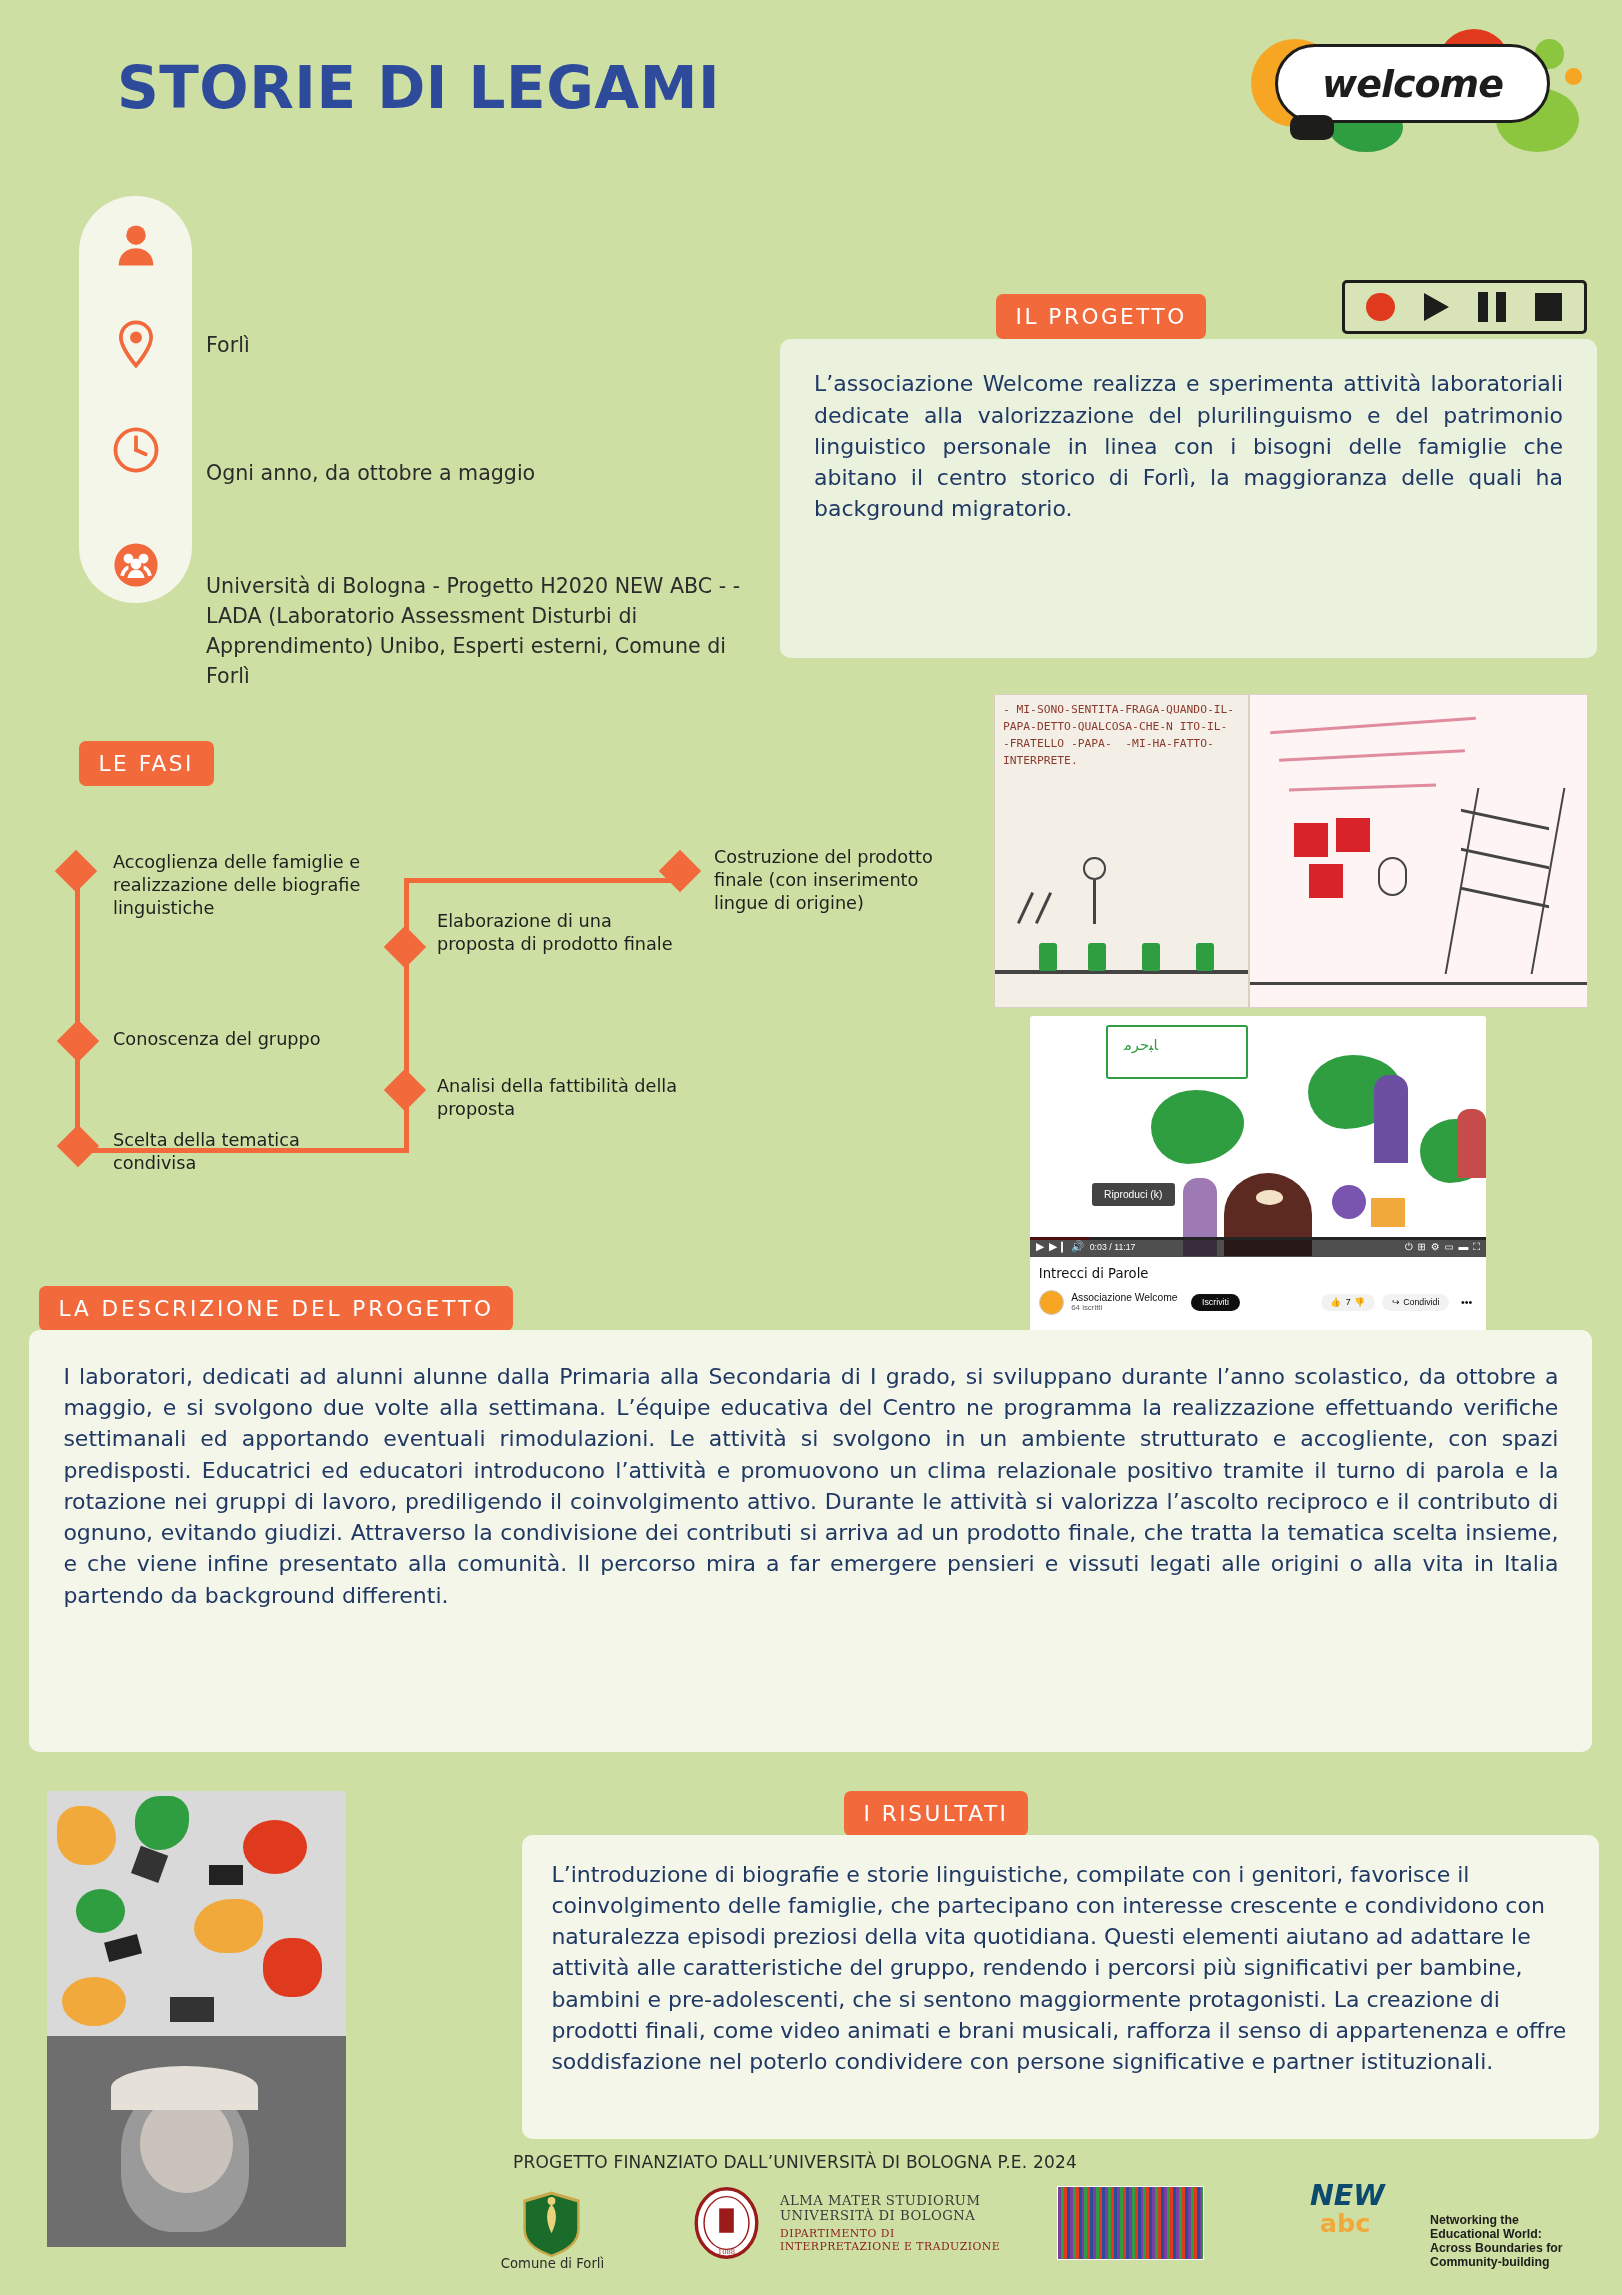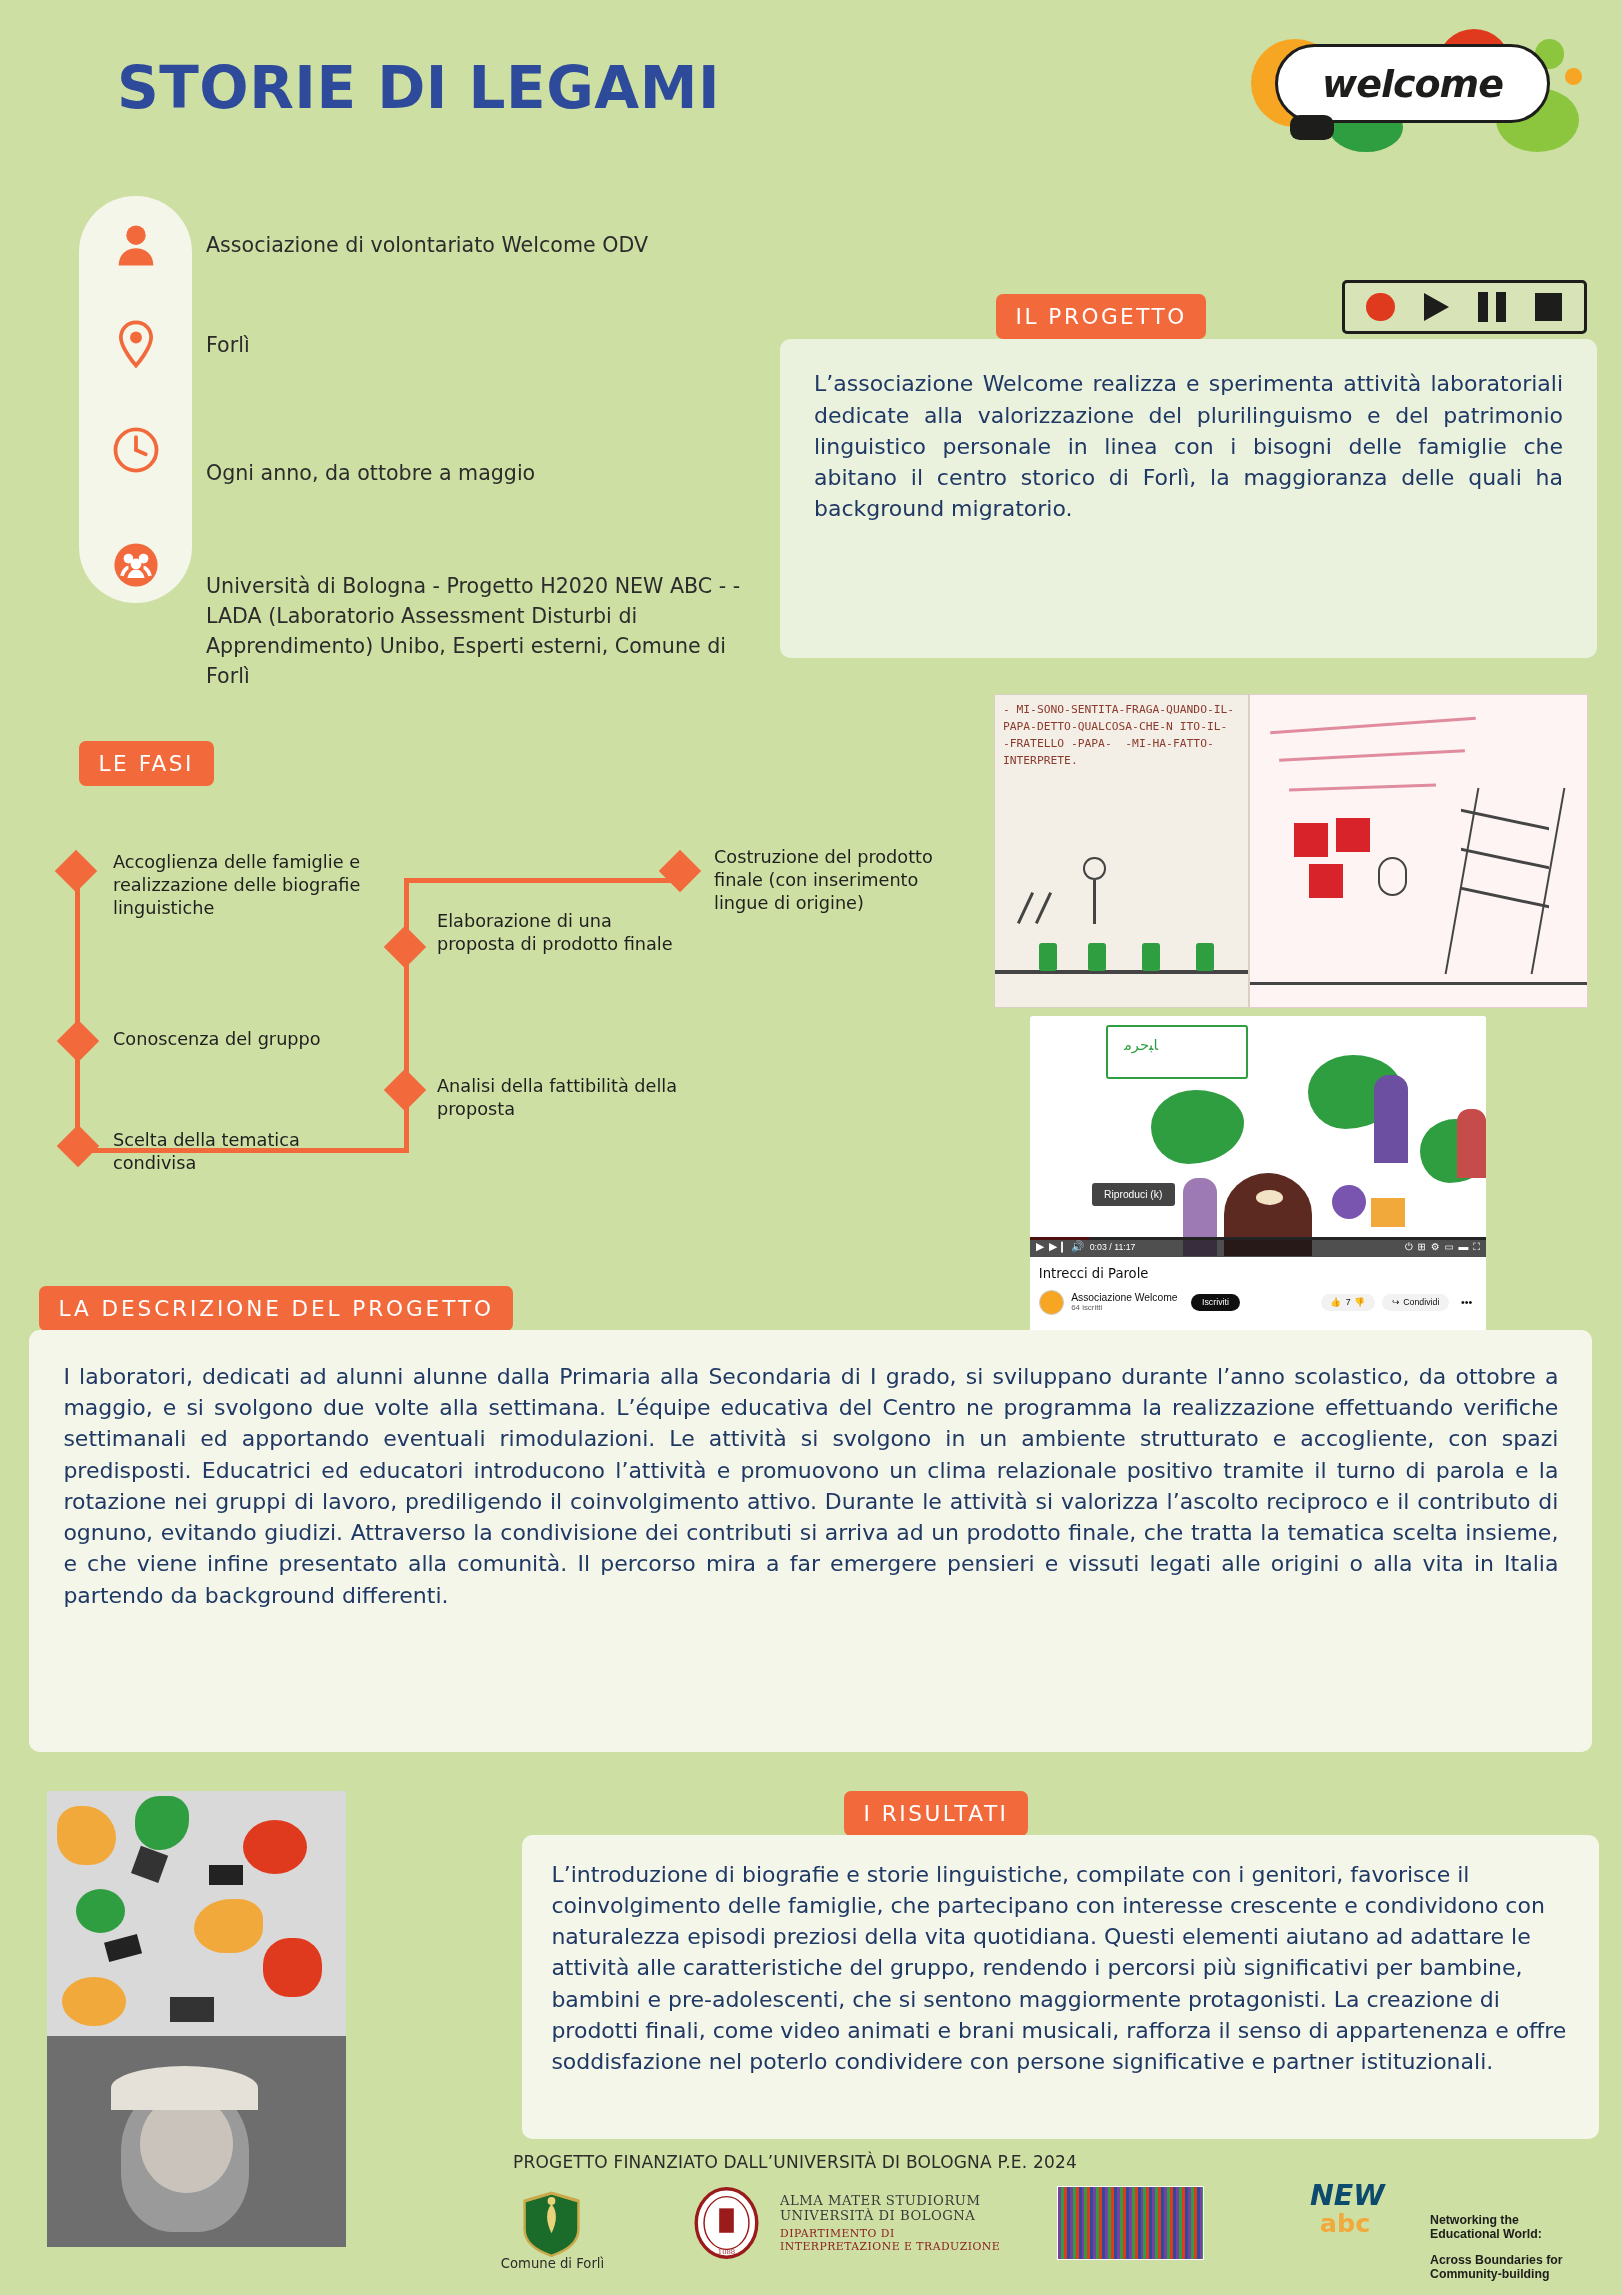--- a/index.html
+++ b/index.html
@@ -201,21 +201,20 @@
   </div>
 
   <div class="info-capsule"></div>
 
   <div class="info-icon" style="top:216px;">
     <svg width="54" height="54" viewBox="0 0 100 100">
       <circle cx="50" cy="30" r="18" fill="#f2693c"></circle>
       <path d="M18 86c0-20 14-32 32-32s32 12 32 32z" fill="#f2693c"></path>
     </svg>
   </div>
-  <div class="info-text" style="top:231px; width:736px;">Associazione di volontariato Welcome ODV</div>
 
   <div class="info-icon" style="top:314px;">
     <svg width="54" height="54" viewBox="0 0 100 100">
       <path d="M50 10c-16 0-28 12-28 28 0 20 28 52 28 52s28-32 28-52c0-16-12-28-28-28z" fill="none" stroke="#f2693c" stroke-width="7"></path>
       <circle cx="50" cy="38" r="11" fill="#f2693c"></circle>
     </svg>
   </div>
   <div class="info-text" style="top:331px; width:687px;">Forlì</div>
 
   <div class="info-icon" style="top:420px;">
@@ -421,18 +420,18 @@
 
   <div class="logo-box" style="left:1057px; top:2186px; width:147px; height:74px; background: repeating-linear-gradient(90deg,#7a3fa0 0 2.9px,#2f9e41 2.9px 5.9px,#e03a1e 5.9px 8.8px,#2e4b9b 8.8px 11.8px); border:1.5px solid #ffffff;"></div>
 
   <div class="logo-box" style="left:1310px; top:2179px; width:113px; height:83px;">
     <div style="font-family:'DejaVu Sans', sans-serif;font-weight:bold;font-style:italic;font-size:28.5px;color:#0c4a6e;">NEW</div>
     <div style="font-family:'DejaVu Sans', sans-serif;font-weight:bold;font-size:25.5px;color:#f2a93b;margin-top:-3.9px;margin-left:9.8px;">abc</div>
   </div>
   <div style="position:absolute;left:1430px;top:2213px;width:177px;">
     <div style="font-size:12.3px;font-weight:bold;color:#1d1d1b;">Networking the</div>
     <div style="font-size:12.3px;font-weight:bold;color:#1d1d1b;">Educational World:</div>
-    <div style="font-size:12.3px;font-weight:bold;color:#1d1d1b;margin-top:12px;">Across Boundaries for</div>
+    <div style="font-size:12.3px;font-weight:bold;color:#1d1d1b;">Across Boundaries for</div>
     <div style="font-size:12.3px;font-weight:bold;color:#1d1d1b;">Community-building</div>
   </div>
 
 </div>
 
 
 </body></html>

